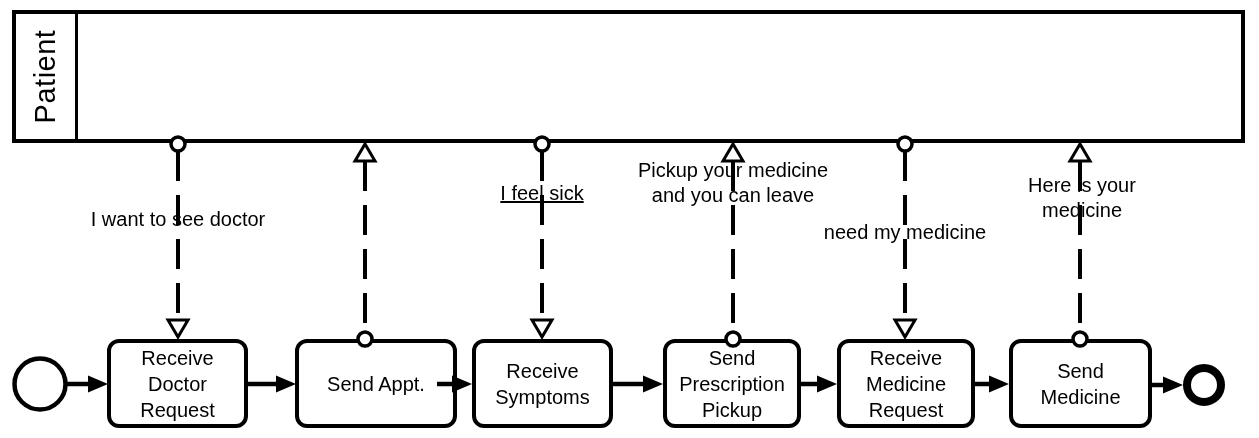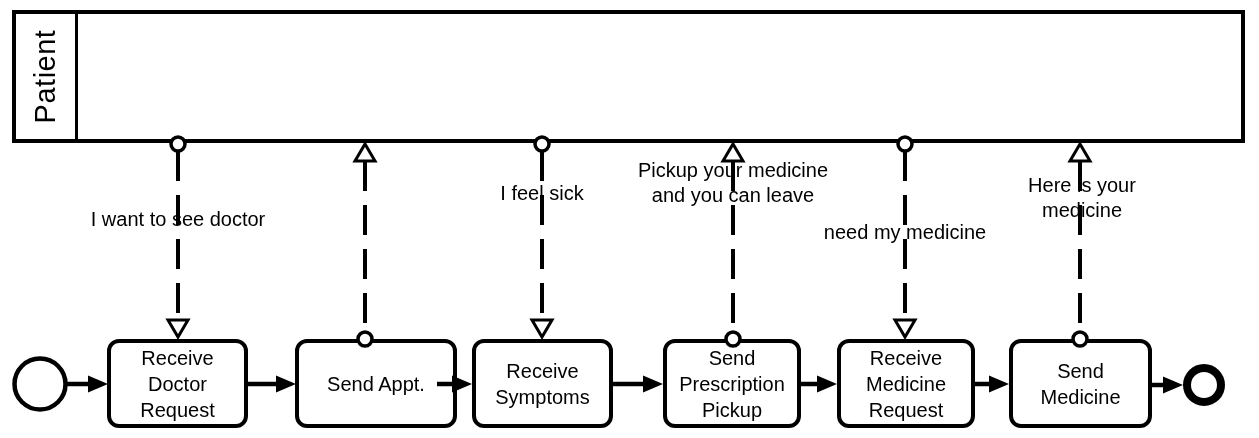--- a/index.html
+++ b/index.html
@@ -74,21 +74,21 @@
     position: absolute;
     transform: translateX(-50%);
     text-align: center;
     font-size: 20px;
     line-height: 25px;
     color: #000000;
     white-space: pre-line;
   }
   #msg-0 { left: 178px;  top: 207px; }
   #msg-1 { left: 366px;  top: 227px; }
-  #msg-2 { left: 542px;  top: 181px; }
+  #msg-2 { left: 542px;  top: 181px; text-decoration: underline; }
   #msg-3 { left: 733px;  top: 158px; }
   #msg-4 { left: 905px;  top: 220px; }
   #msg-5 { left: 1082px; top: 173px; }
   
   #overlay {
     position: absolute;
     left: 0;
     top: 0;
     pointer-events: none;
   }

